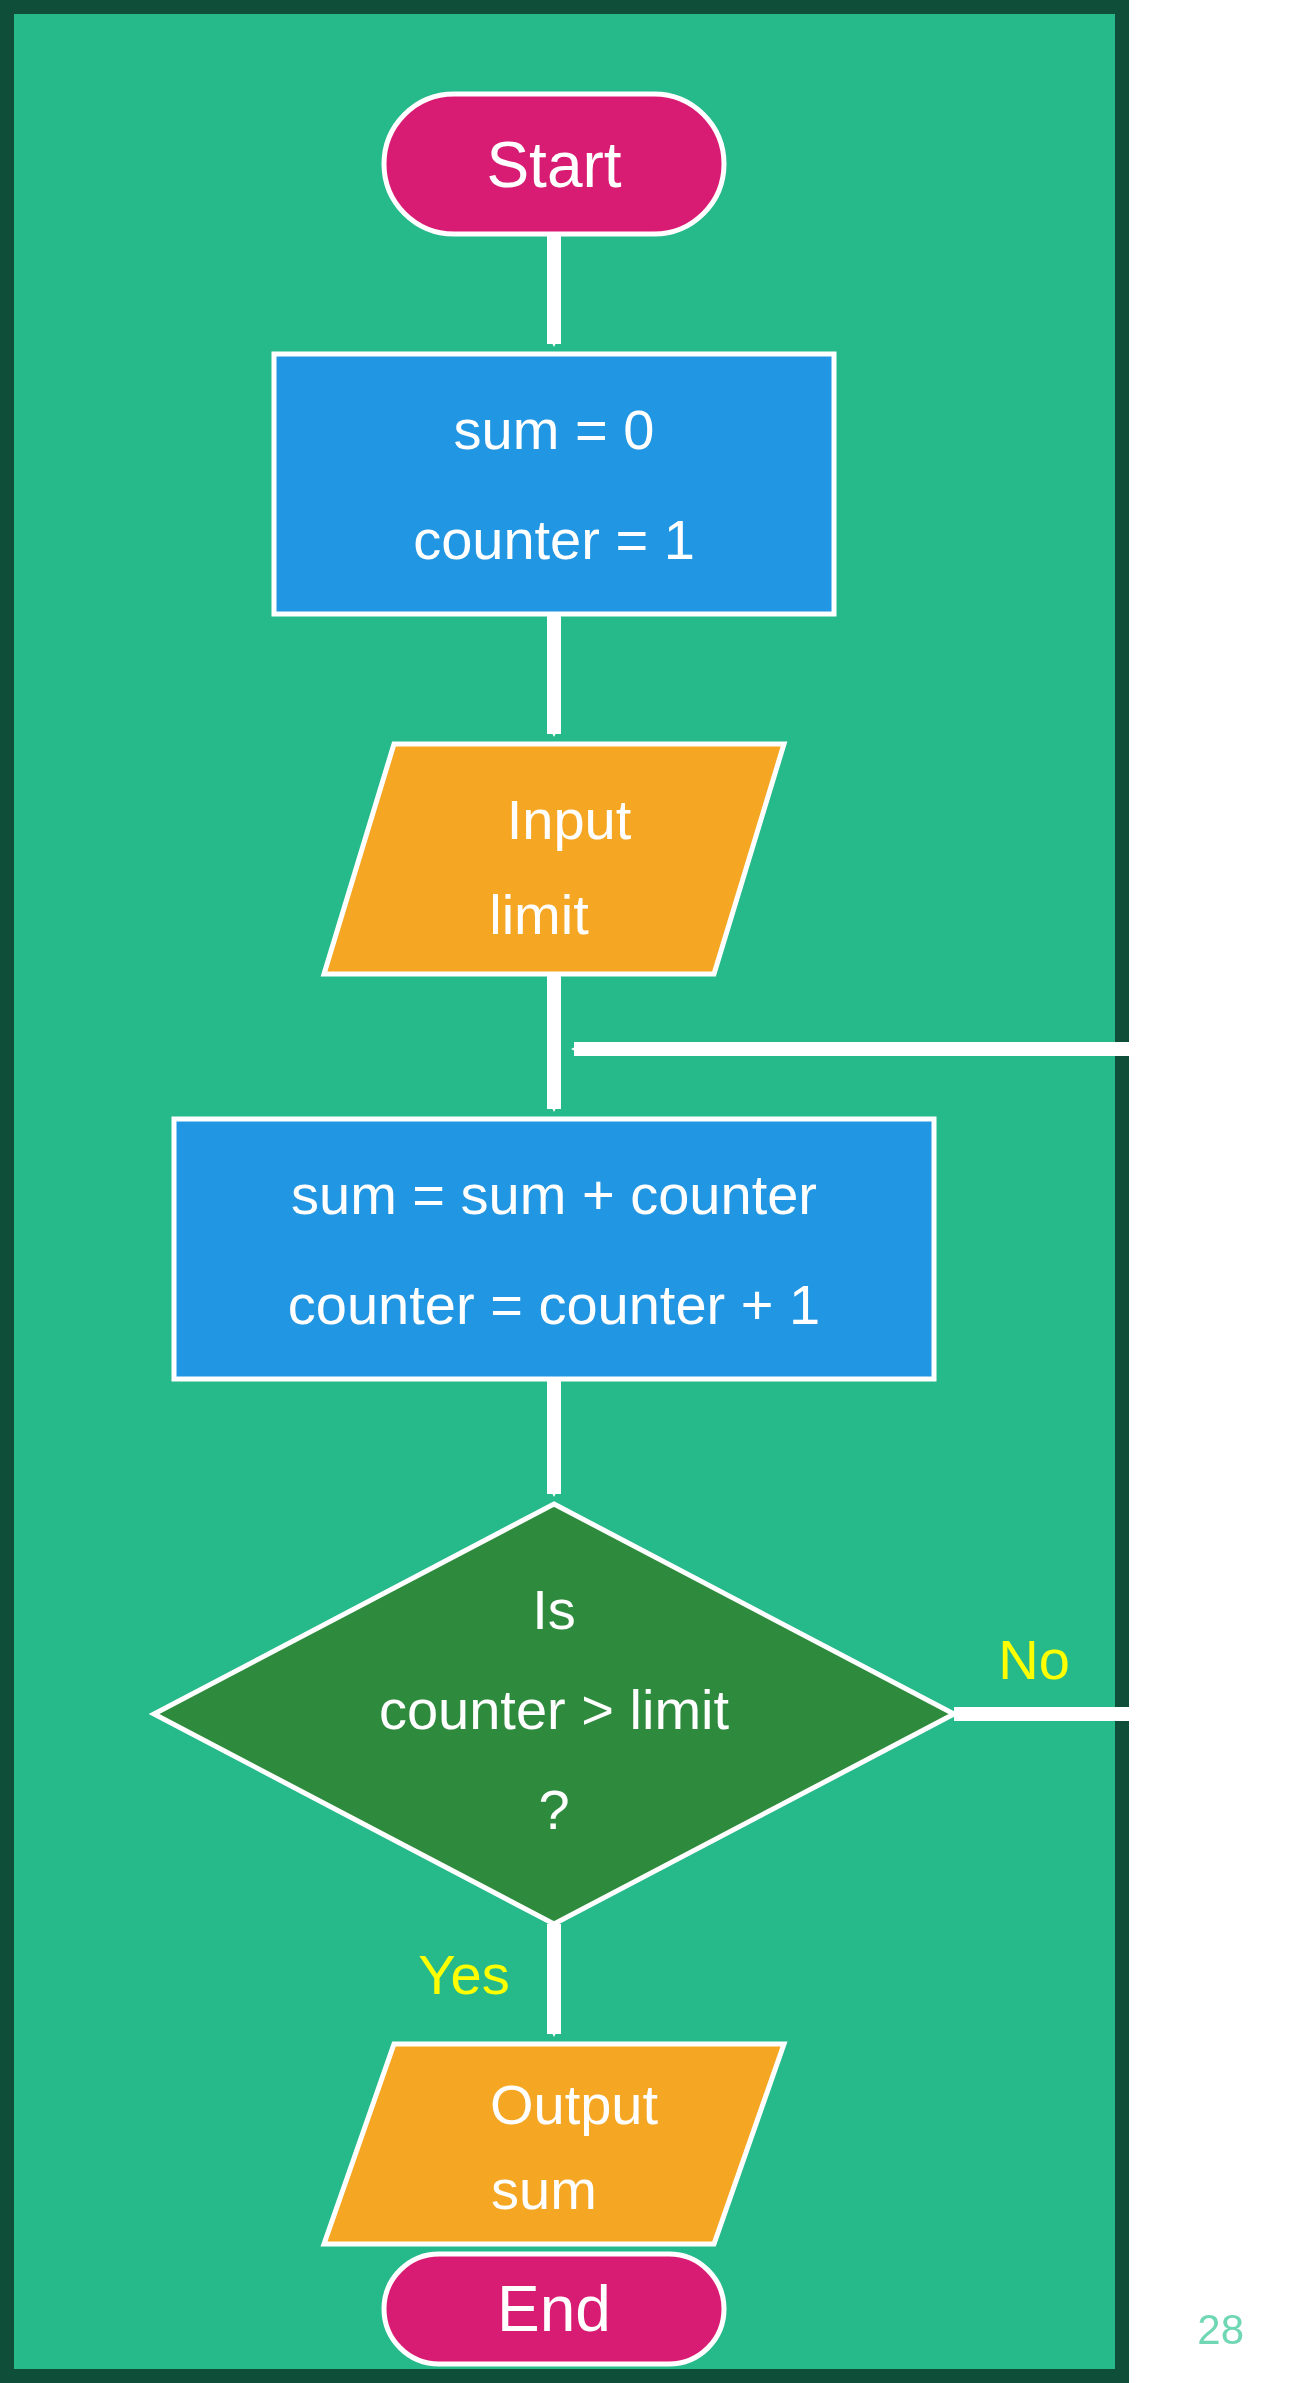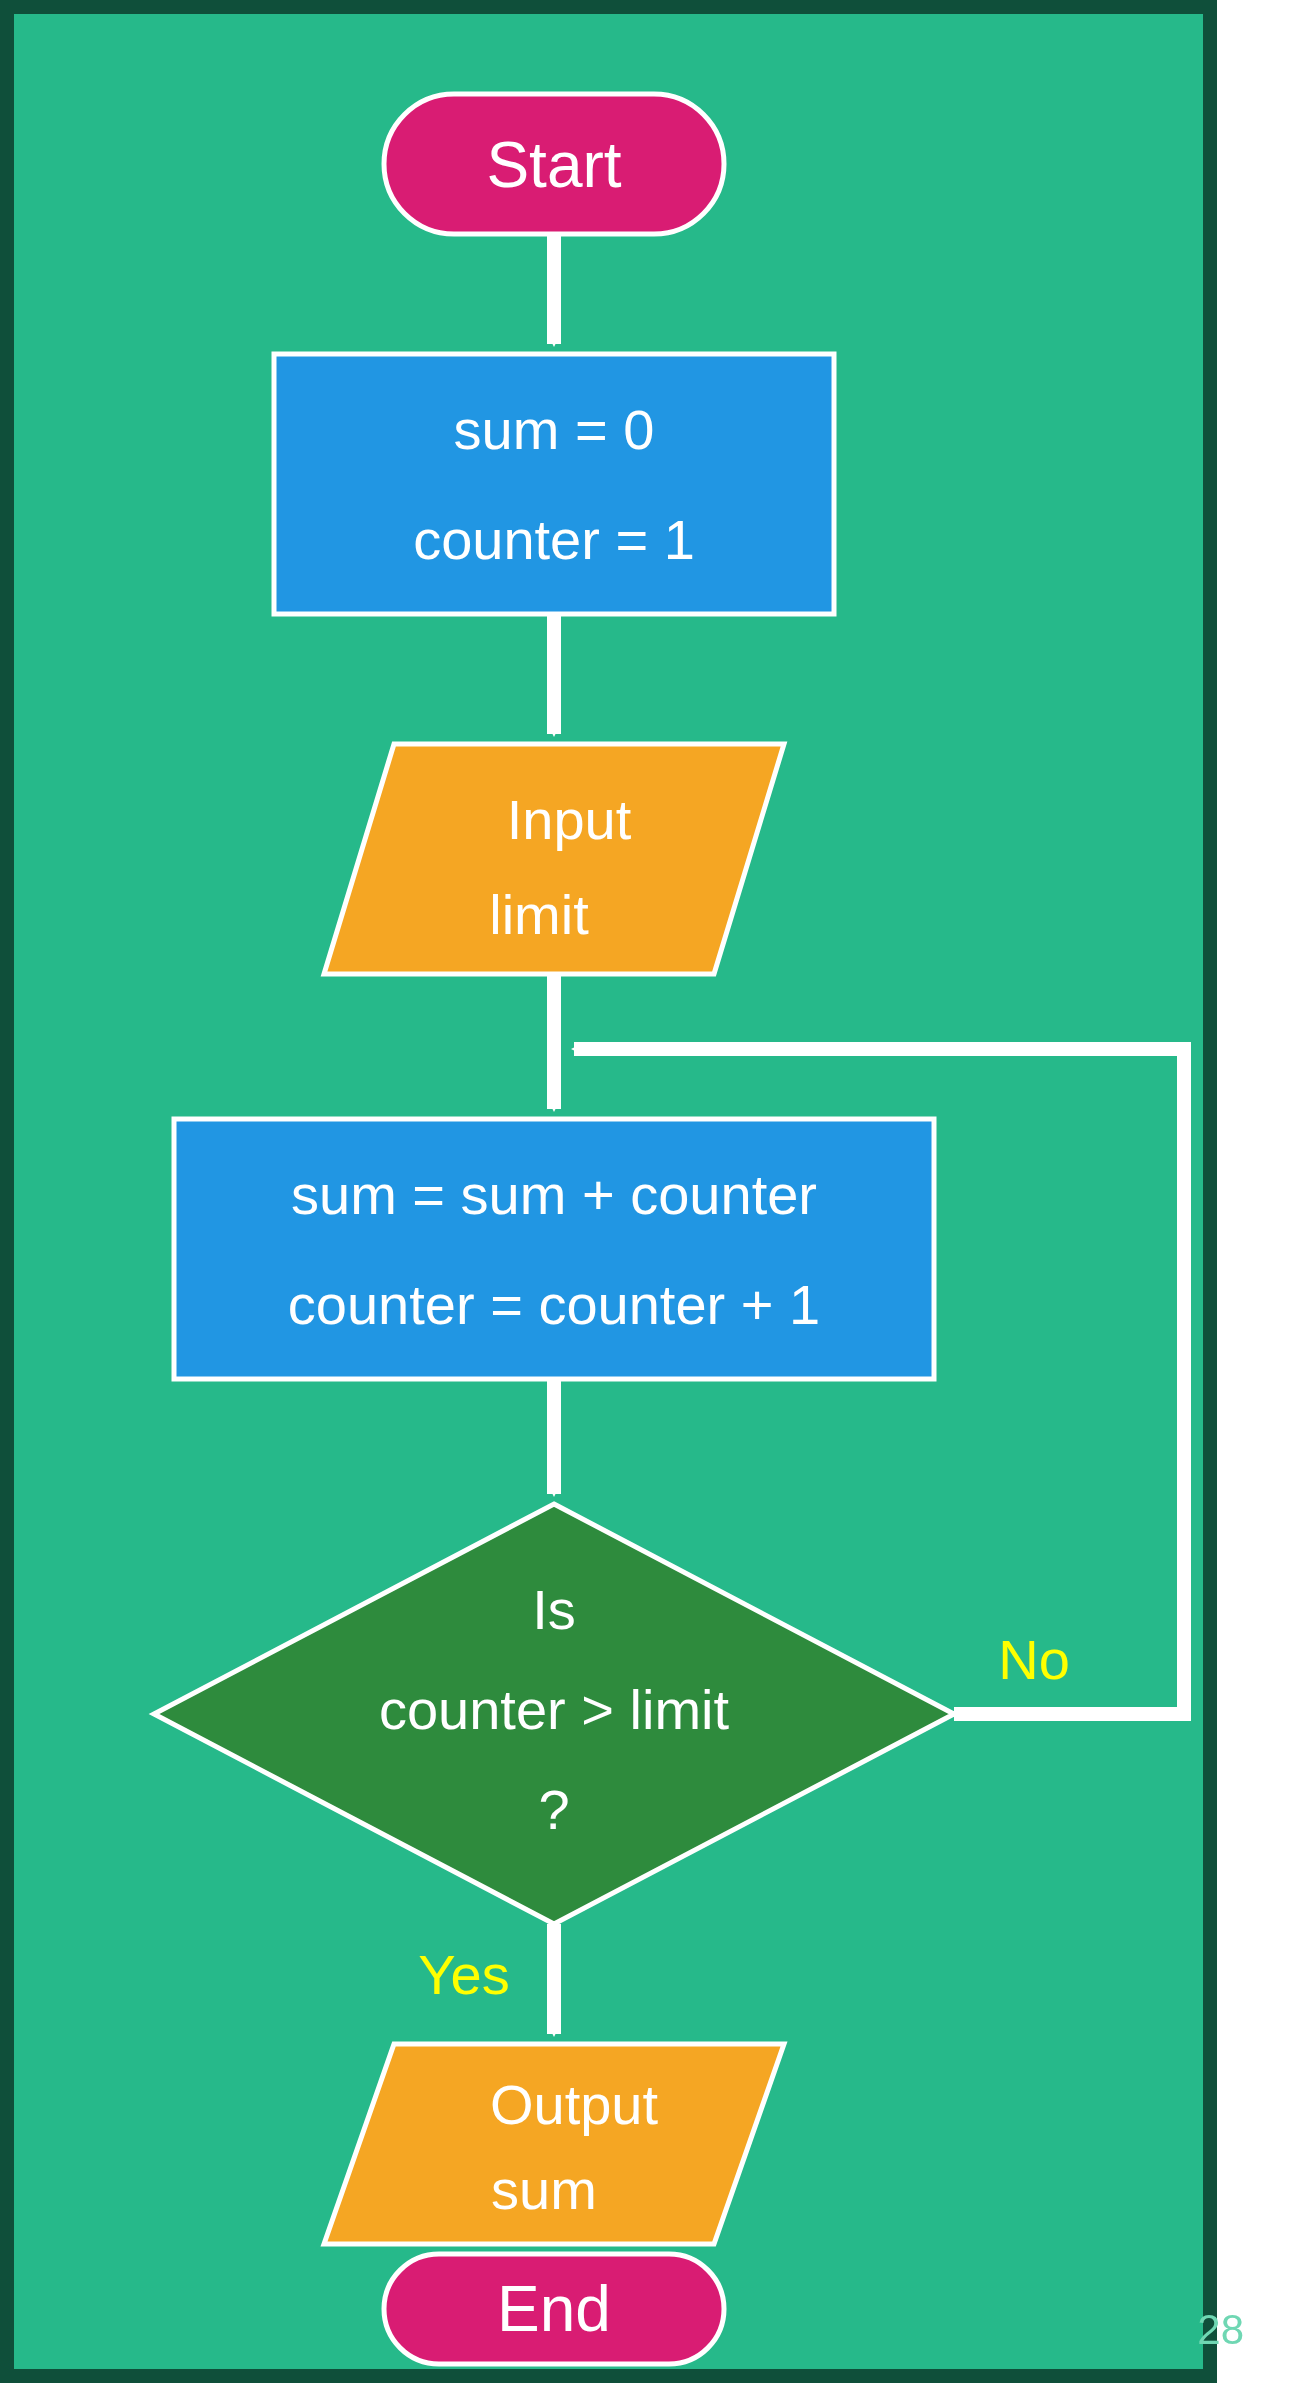--- a/index.html
+++ b/index.html
@@ -2,21 +2,21 @@
 <html><head>
 <meta charset="utf-8">
 <style>
   body {
     margin: 0;
     padding: 0;
     background: #ffffff;
     font-family: "Segoe UI", Arial, sans-serif;
   }
   .outer {
-    width: 1217px;
+    width: 1129px;
     height: 2383px;
     box-sizing: border-box;
     border: 14px solid #0f4f3a;
     background: #26b98a;
     position: relative;
   }
   svg { display: block; }
   .node-text {
     fill: #ffffff;
     font-size: 56px;

